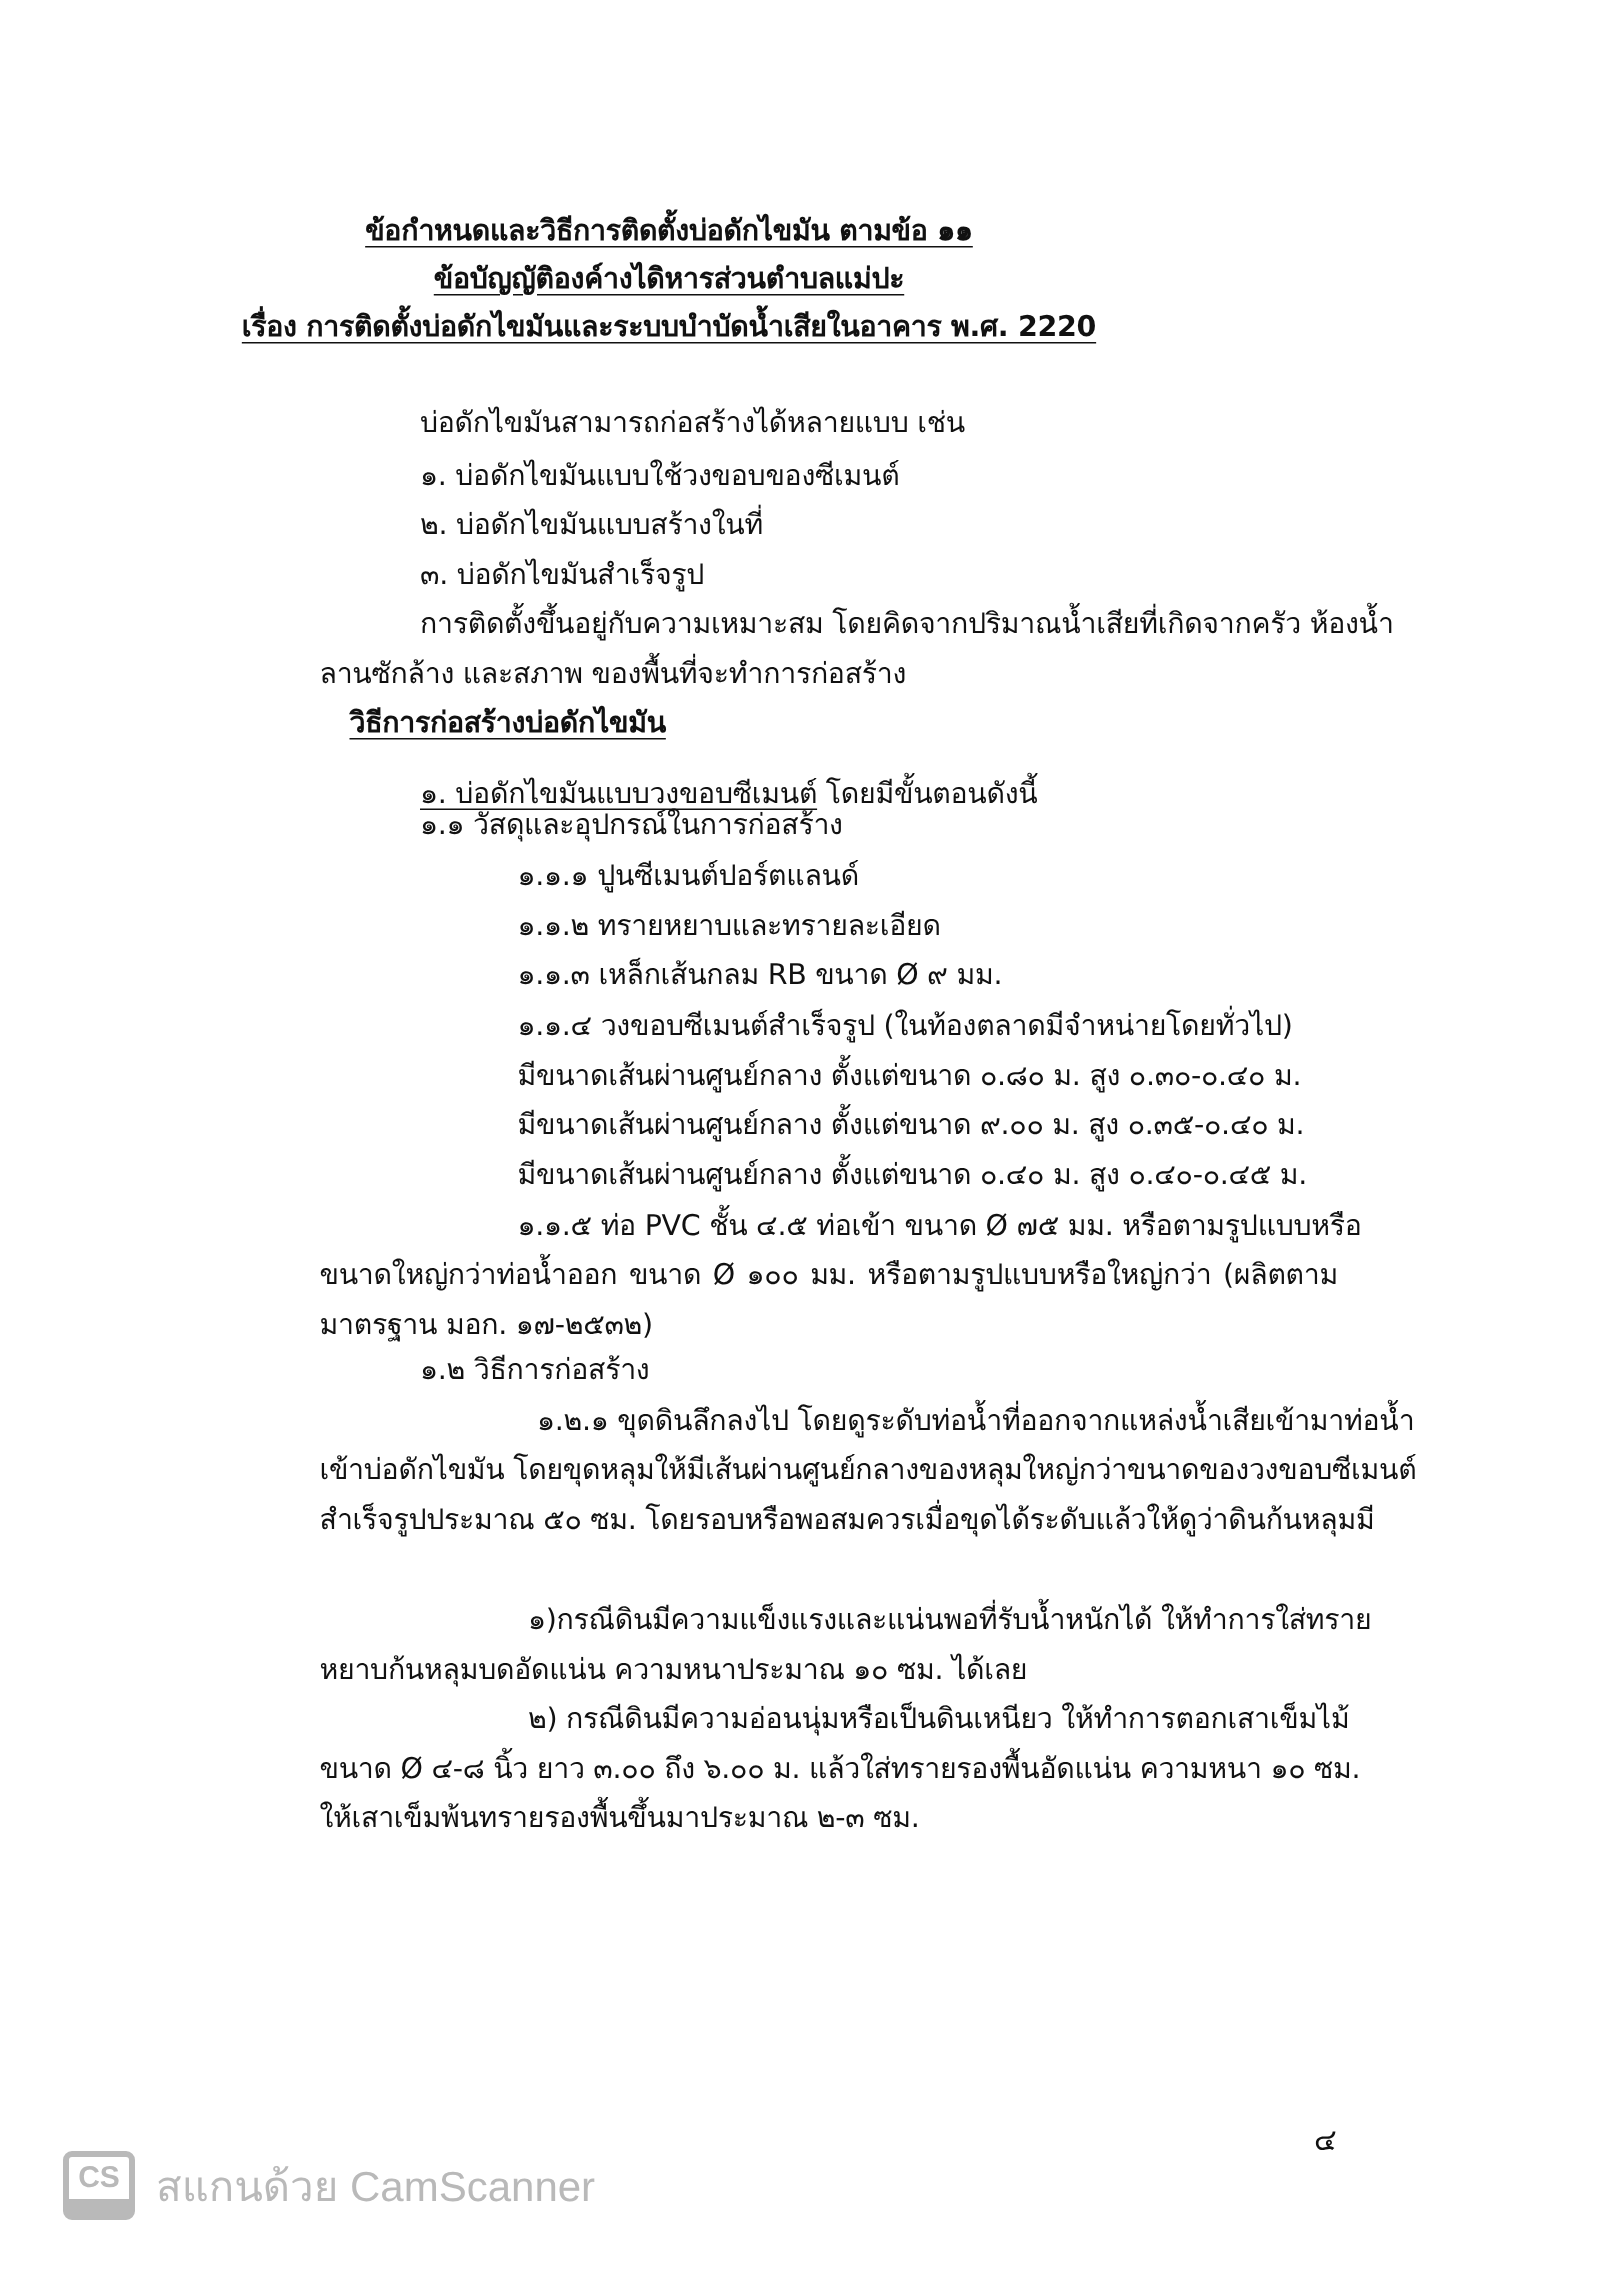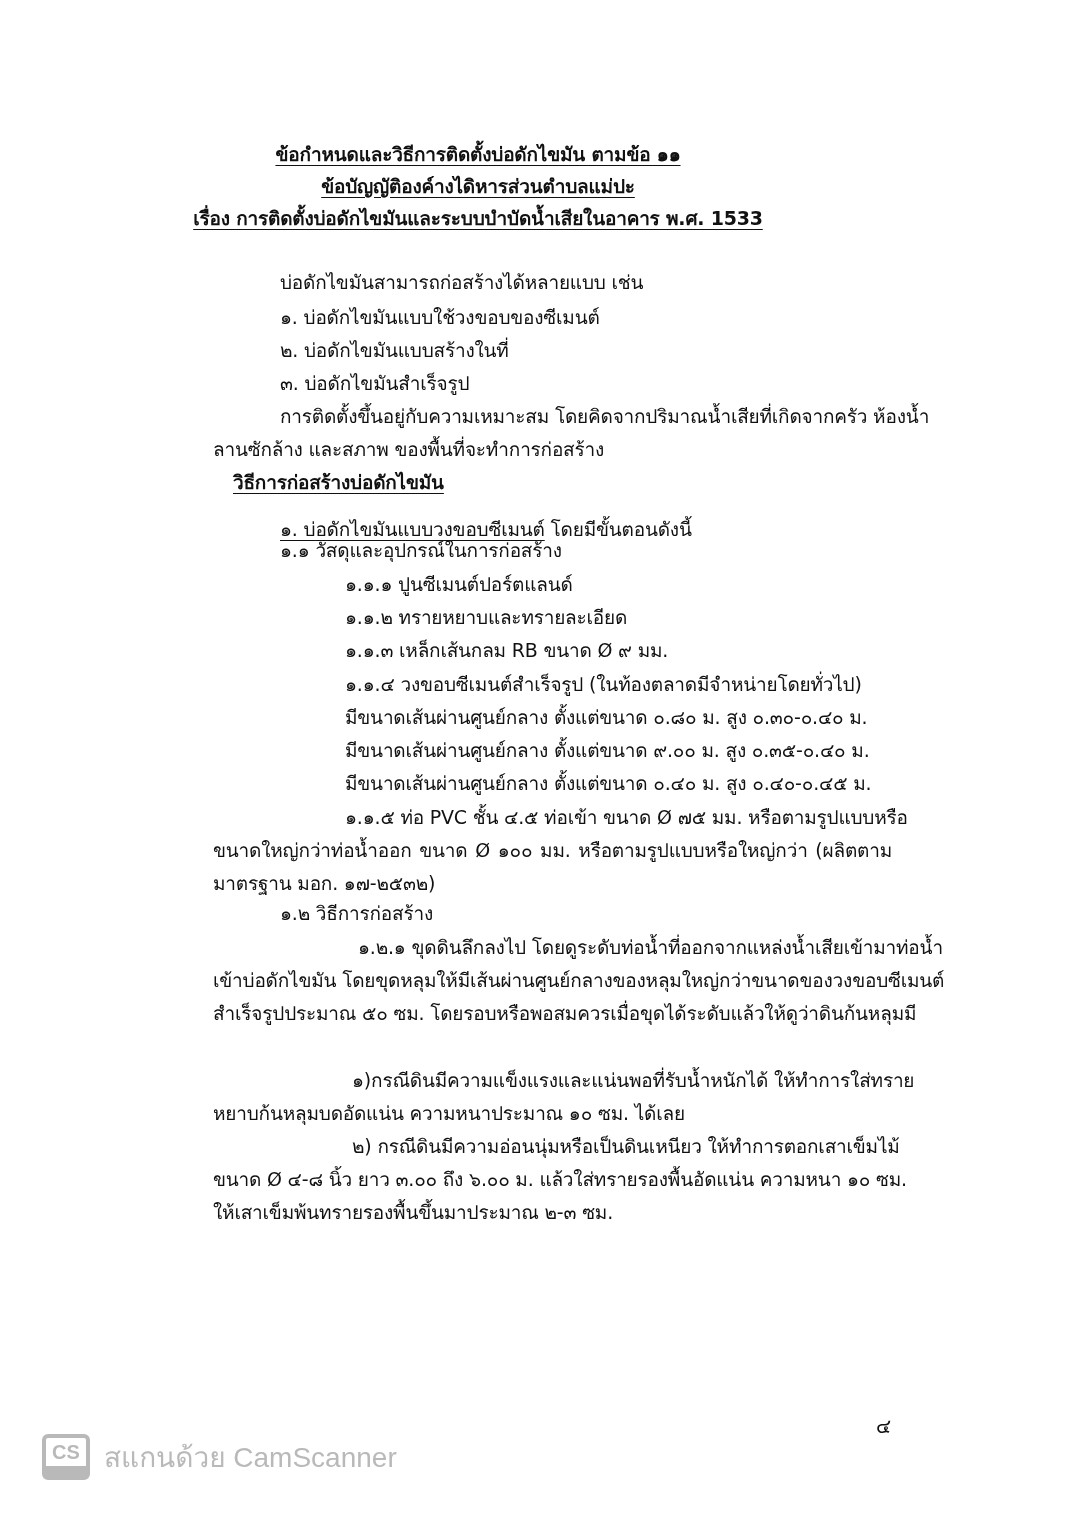--- a/index.html
+++ b/index.html
@@ -14,21 +14,21 @@
     .page { position: absolute; left: 0; top: 0; width: 1078px; height: 1519px; }
     .line {
       position: absolute;
       white-space: nowrap;
       font-size: 19px;
       line-height: 28px;
       letter-spacing: -0.2px;
     }
     .title {
       left: 0; width: 892px; text-align: center;
-      font-weight: bold; font-size: 19px; padding-left: 32px;
+      font-weight: bold; font-size: 19px;
     }
     .title span { text-decoration: underline; text-underline-offset: 4px; }
     .u { text-decoration: underline; text-underline-offset: 4px; }
     .b { font-weight: bold; }
     .just { text-align: justify; text-align-last: justify; }
     .pageno { position: absolute; left: 876px; top: 1410px; font-size: 20px; }
     .watermark {
       position: absolute; left: 42px; top: 1432px; height: 50px;
       display: flex; align-items: center; gap: 14px; color: #b9b9b9;
     }
@@ -46,21 +46,21 @@
     }
     .wm-text { font-size: 28px; font-family: "Liberation Sans", sans-serif; color: #b9b9b9; }
   </style>
 </head>
 <body>
 
 <div class="page">
 
   <div class="line title" style="top:140px;"><span>ข้อกำหนดและวิธีการติดตั้งบ่อดักไขมัน ตามข้อ ๑๑</span></div>
   <div class="line title" style="top:172px;"><span>ข้อบัญญัติองค์างไดิหารส่วนตำบลแม่ปะ</span></div>
-  <div class="line title" style="top:204px;"><span>เรื่อง การติดตั้งบ่อดักไขมันและระบบบำบัดน้ำเสียในอาคาร พ.ศ. 1533</span></div>
+  <div class="line title" style="top:204px;"><span>เรื่อง การติดตั้งบ่อดักไขมันและระบบบำบัดน้ำเสียในอาคาร พ.ศ. 2220</span></div>
 
   <div class="line" style="left:280px; top:268px;">บ่อดักไขมันสามารถก่อสร้างได้หลายแบบ เช่น</div>
   <div class="line" style="left:280px; top:303px;">๑. บ่อดักไขมันแบบใช้วงขอบของซีเมนต์</div>
   <div class="line" style="left:280px; top:336px;">๒. บ่อดักไขมันแบบสร้างในที่</div>
   <div class="line" style="left:280px; top:369px;">๓. บ่อดักไขมันสำเร็จรูป</div>
   <div class="line just" style="left:280px; top:402px; width:612px;">การติดตั้งขึ้นอยู่กับความเหมาะสม โดยคิดจากปริมาณน้ำเสียที่เกิดจากครัว ห้องน้ำ</div>
   <div class="line" style="left:213px; top:435px;">ลานซักล้าง และสภาพ ของพื้นที่จะทำการก่อสร้าง</div>
 
   <div class="line b u" style="left:213px; top:468px;margin-left:20px;">วิธีการก่อสร้างบ่อดักไขมัน</div>
 

